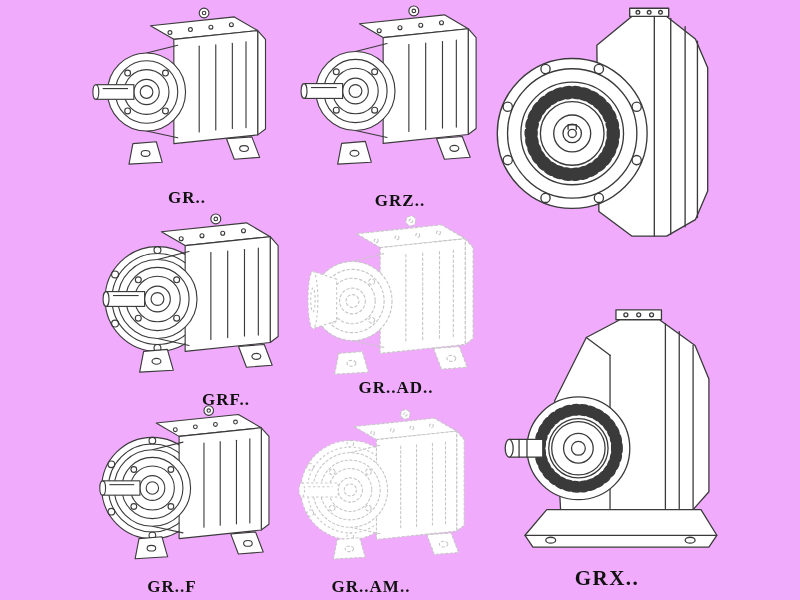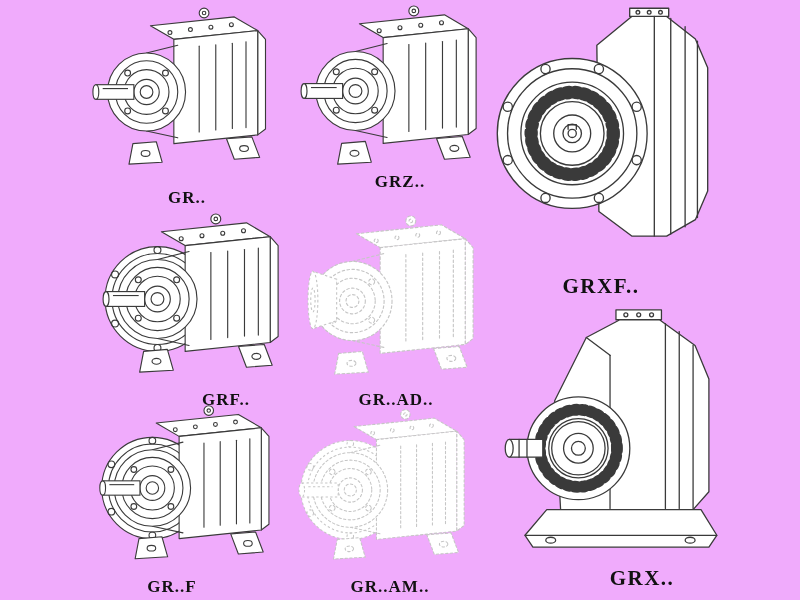--- a/index.html
+++ b/index.html
@@ -161,57 +161,56 @@
         <use href="#gb-iso"></use>
       </svg>
   </div>
   <div class="lbl" style="left:187px;top:188px">GR..</div>
 
   <div class="fig" style="left:298px;top:2px;width:198px;height:178px">
     <svg viewBox="0 0 200 180">
         <use href="#gb-iso"></use>
       </svg>
   </div>
-  <div class="lbl" style="left:400px;top:172px">GRZ..</div>
+  <div class="lbl" style="left:400px;top:191px">GRZ..</div>
 
   <div class="fig" style="left:490px;top:0px;width:226px;height:272px">
     <svg viewBox="0 0 220 265">
         <use href="#gb-front"></use>
       </svg>
   </div>
-  <div class="lbl big" style="left:601px;top:274px">GRXF..</div>
 
   <div class="fig" style="left:100px;top:210px;width:198px;height:178px">
     <svg viewBox="0 0 200 180">
         <use href="#gb-iso-flange"></use>
       </svg>
   </div>
   <div class="lbl" style="left:226px;top:390px">GRF..</div>
 
   <div class="fig faint" style="left:295px;top:212px;width:198px;height:178px">
     <svg viewBox="0 0 200 180">
         <use href="#gb-iso-adapter"></use>
       </svg>
   </div>
-  <div class="lbl" style="left:396px;top:390px">GR..AD..</div>
+  <div class="lbl" style="left:396px;top:378px">GR..AD..</div>
 
   <div class="fig" style="left:498px;top:298px;width:230px;height:262px">
     <svg viewBox="0 0 230 265">
         <use href="#gb-big"></use>
       </svg>
   </div>
-  <div class="lbl big" style="left:642px;top:566px">GRX..</div>
+  <div class="lbl big" style="left:607px;top:566px">GRX..</div>
 
   <div class="fig" style="left:95px;top:402px;width:195px;height:172px">
     <svg viewBox="0 0 200 180">
         <use href="#gb-iso-flange"></use>
       </svg>
   </div>
   <div class="lbl" style="left:172px;top:577px">GR..F</div>
 
   <div class="fig faint" style="left:292px;top:406px;width:195px;height:168px">
     <svg viewBox="0 0 200 180">
         <use href="#gb-iso-flange"></use>
       </svg>
   </div>
-  <div class="lbl" style="left:390px;top:577px">GR..AM..</div>
+  <div class="lbl" style="left:371px;top:577px">GR..AM..</div>
 
 </div>
 
 </body></html>

